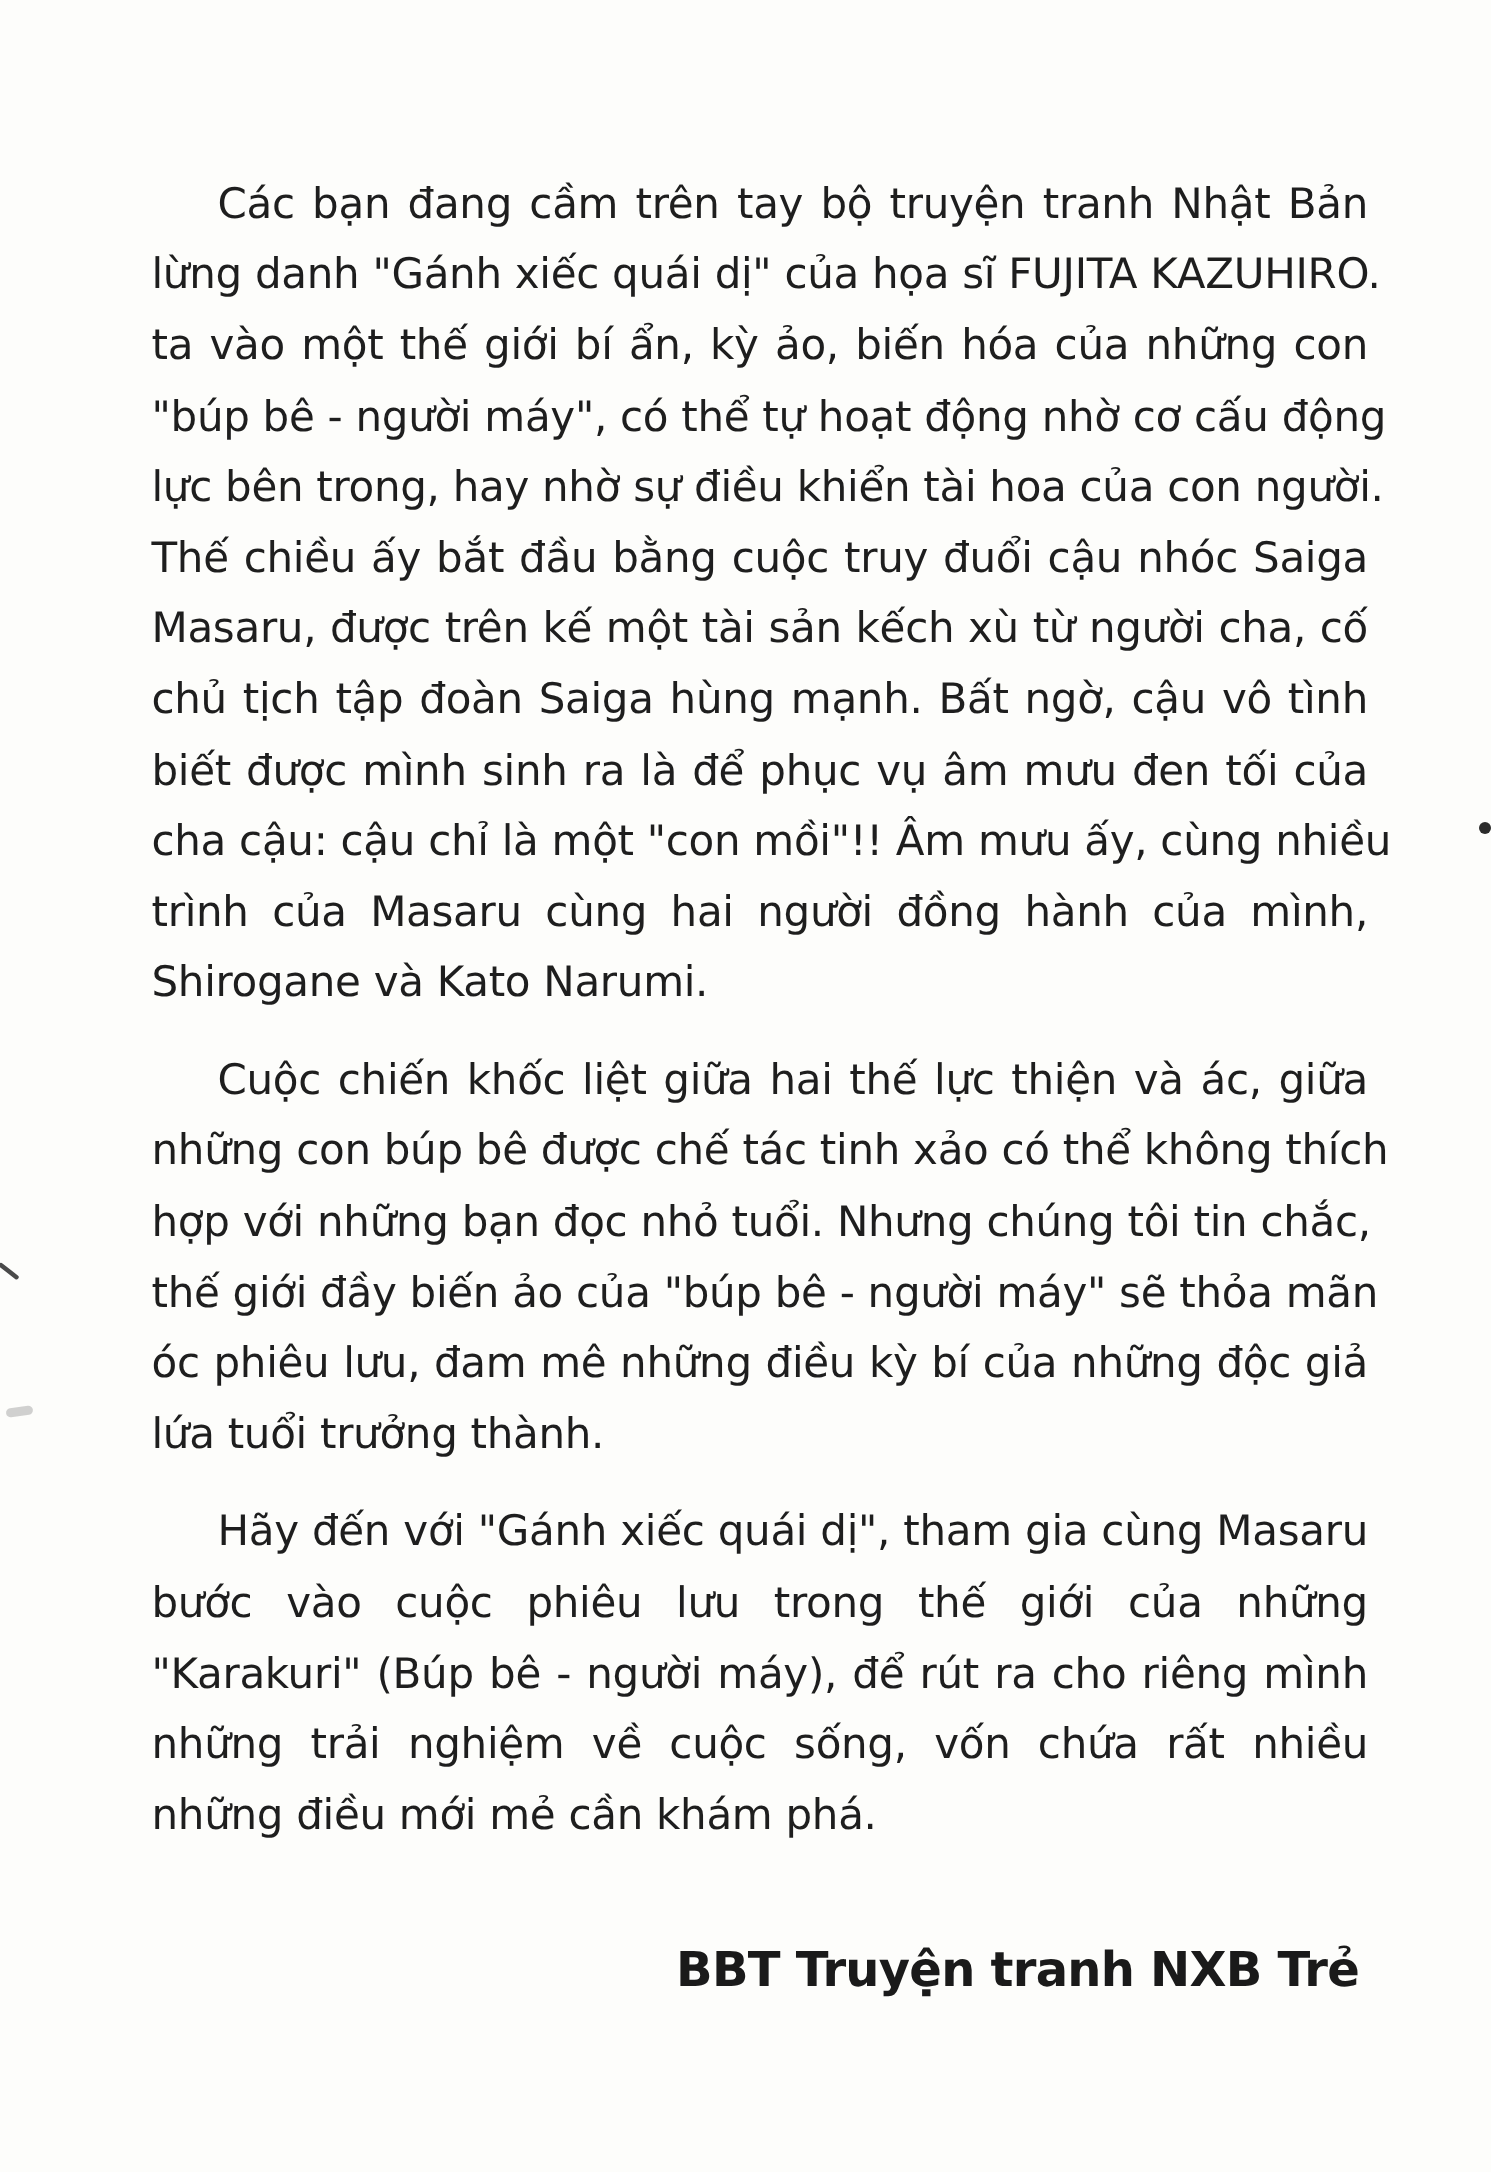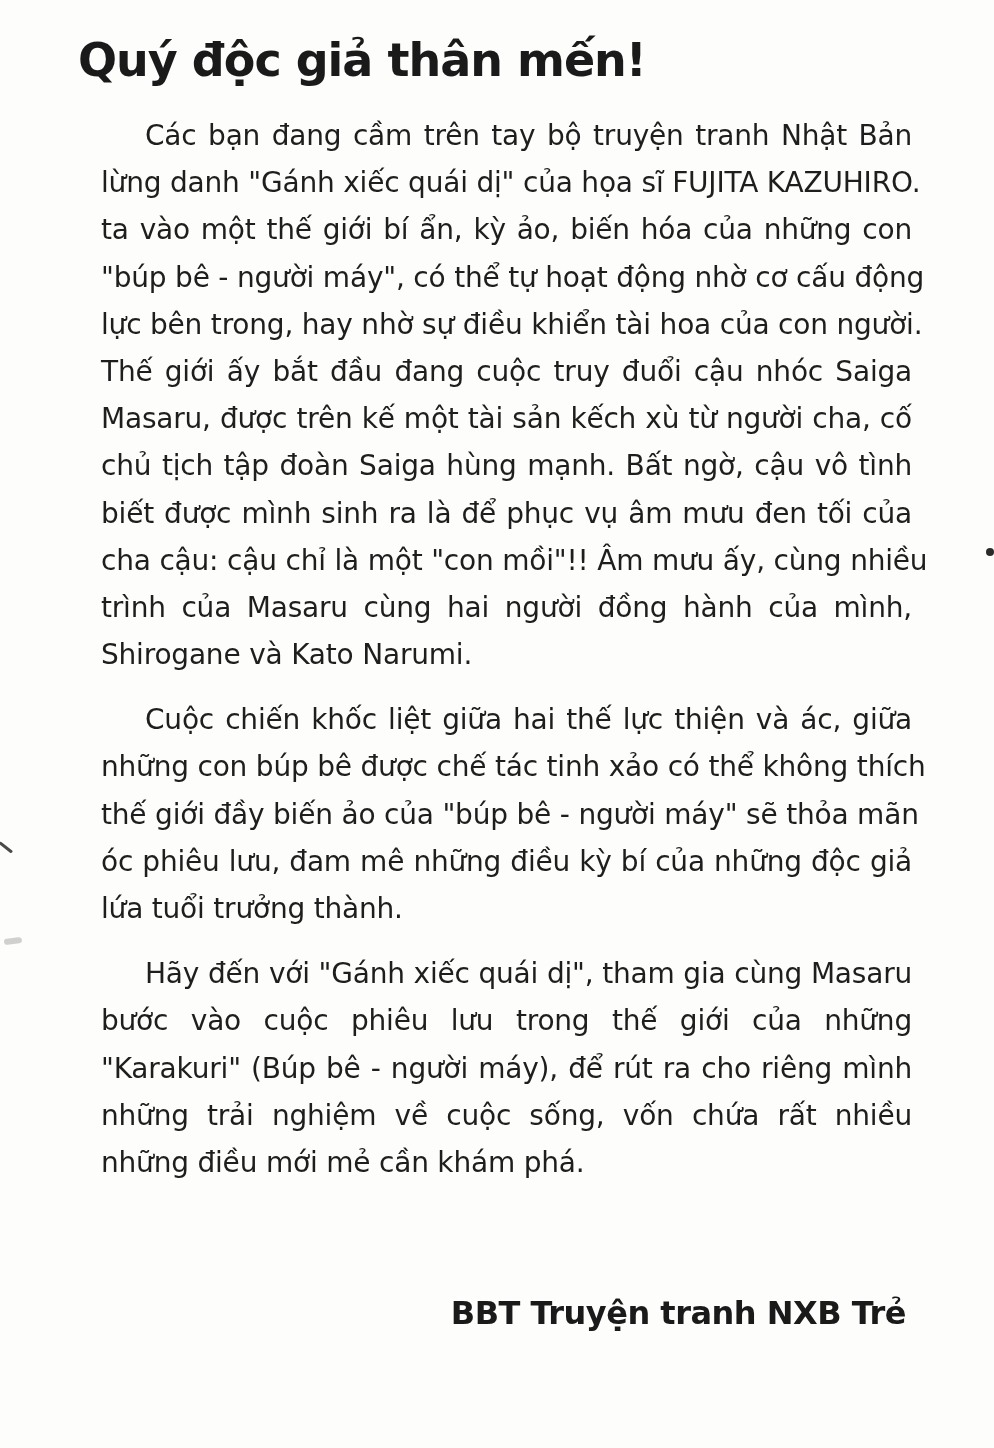--- a/index.html
+++ b/index.html
@@ -89,42 +89,42 @@
     opacity: 0.45;
     transform: rotate(-8deg);
     border-radius: 3px;
   }
 </style>
 </head>
 <body>
 
 <div class="page">
 
-  <h1 class="page-title">Quý độc giả thân mến!</h1>
 
   <div class="body-text">
 
     <div class="paragraph">
       <div class="line indent">Các bạn đang cầm trên tay bộ truyện tranh Nhật Bản</div>
       <div class="line">lừng danh "Gánh xiếc quái dị" của họa sĩ FUJITA KAZUHIRO.</div>
       <div class="line">ta vào một thế giới bí ẩn, kỳ ảo, biến hóa của những con</div>
       <div class="line">"búp bê - người máy", có thể tự hoạt động nhờ cơ cấu động</div>
       <div class="line">lực bên trong, hay nhờ sự điều khiển tài hoa của con người.</div>
-      <div class="line">Thế giới ấy bắt đầu đang cuộc truy đuổi cậu nhóc Saiga</div>
+      <div class="line">Thế chiều ấy bắt đầu bằng cuộc truy đuổi cậu nhóc Saiga</div>
       <div class="line">Masaru, được trên kế một tài sản kếch xù từ người cha, cố</div>
       <div class="line">chủ tịch tập đoàn Saiga hùng mạnh. Bất ngờ, cậu vô tình</div>
       <div class="line">biết được mình sinh ra là để phục vụ âm mưu đen tối của</div>
       <div class="line">cha cậu: cậu chỉ là một "con mồi"!! Âm mưu ấy, cùng nhiều</div>
       <div class="line">trình của Masaru cùng hai người đồng hành của mình,</div>
       <div class="line end">Shirogane và Kato Narumi.</div>
     </div>
 
     <div class="paragraph">
       <div class="line indent">Cuộc chiến khốc liệt giữa hai thế lực thiện và ác, giữa</div>
       <div class="line">những con búp bê được chế tác tinh xảo có thể không thích</div>
+      <div class="line">hợp với những bạn đọc nhỏ tuổi. Nhưng chúng tôi tin chắc,</div>
       <div class="line">thế giới đầy biến ảo của "búp bê - người máy" sẽ thỏa mãn</div>
       <div class="line">óc phiêu lưu, đam mê những điều kỳ bí của những độc giả</div>
       <div class="line end">lứa tuổi trưởng thành.</div>
     </div>
 
     <div class="paragraph">
       <div class="line indent">Hãy đến với "Gánh xiếc quái dị", tham gia cùng Masaru</div>
       <div class="line">bước vào cuộc phiêu lưu trong thế giới của những</div>
       <div class="line">"Karakuri" (Búp bê - người máy), để rút ra cho riêng mình</div>
       <div class="line">những trải nghiệm về cuộc sống, vốn chứa rất nhiều</div>

